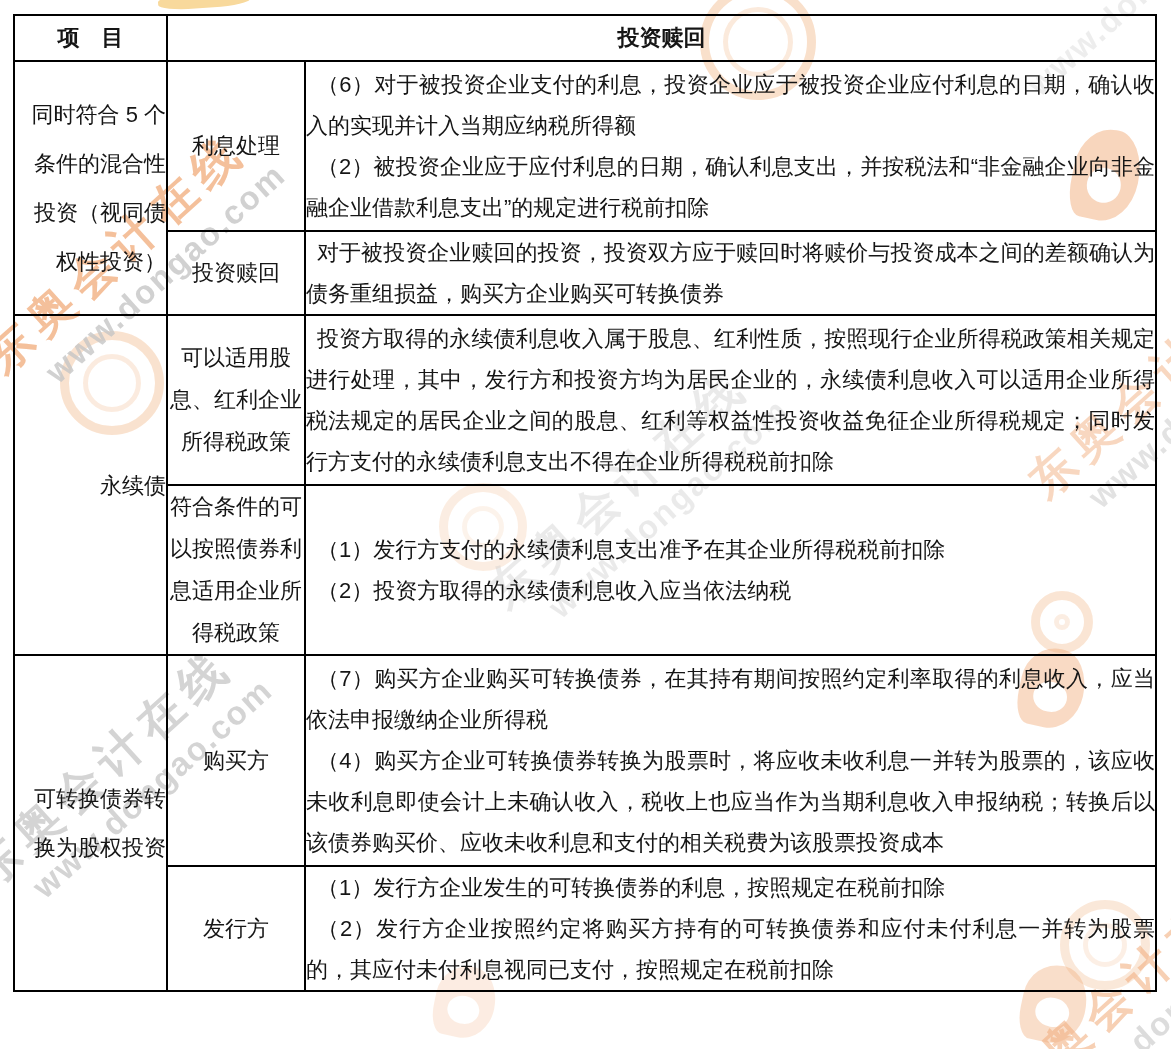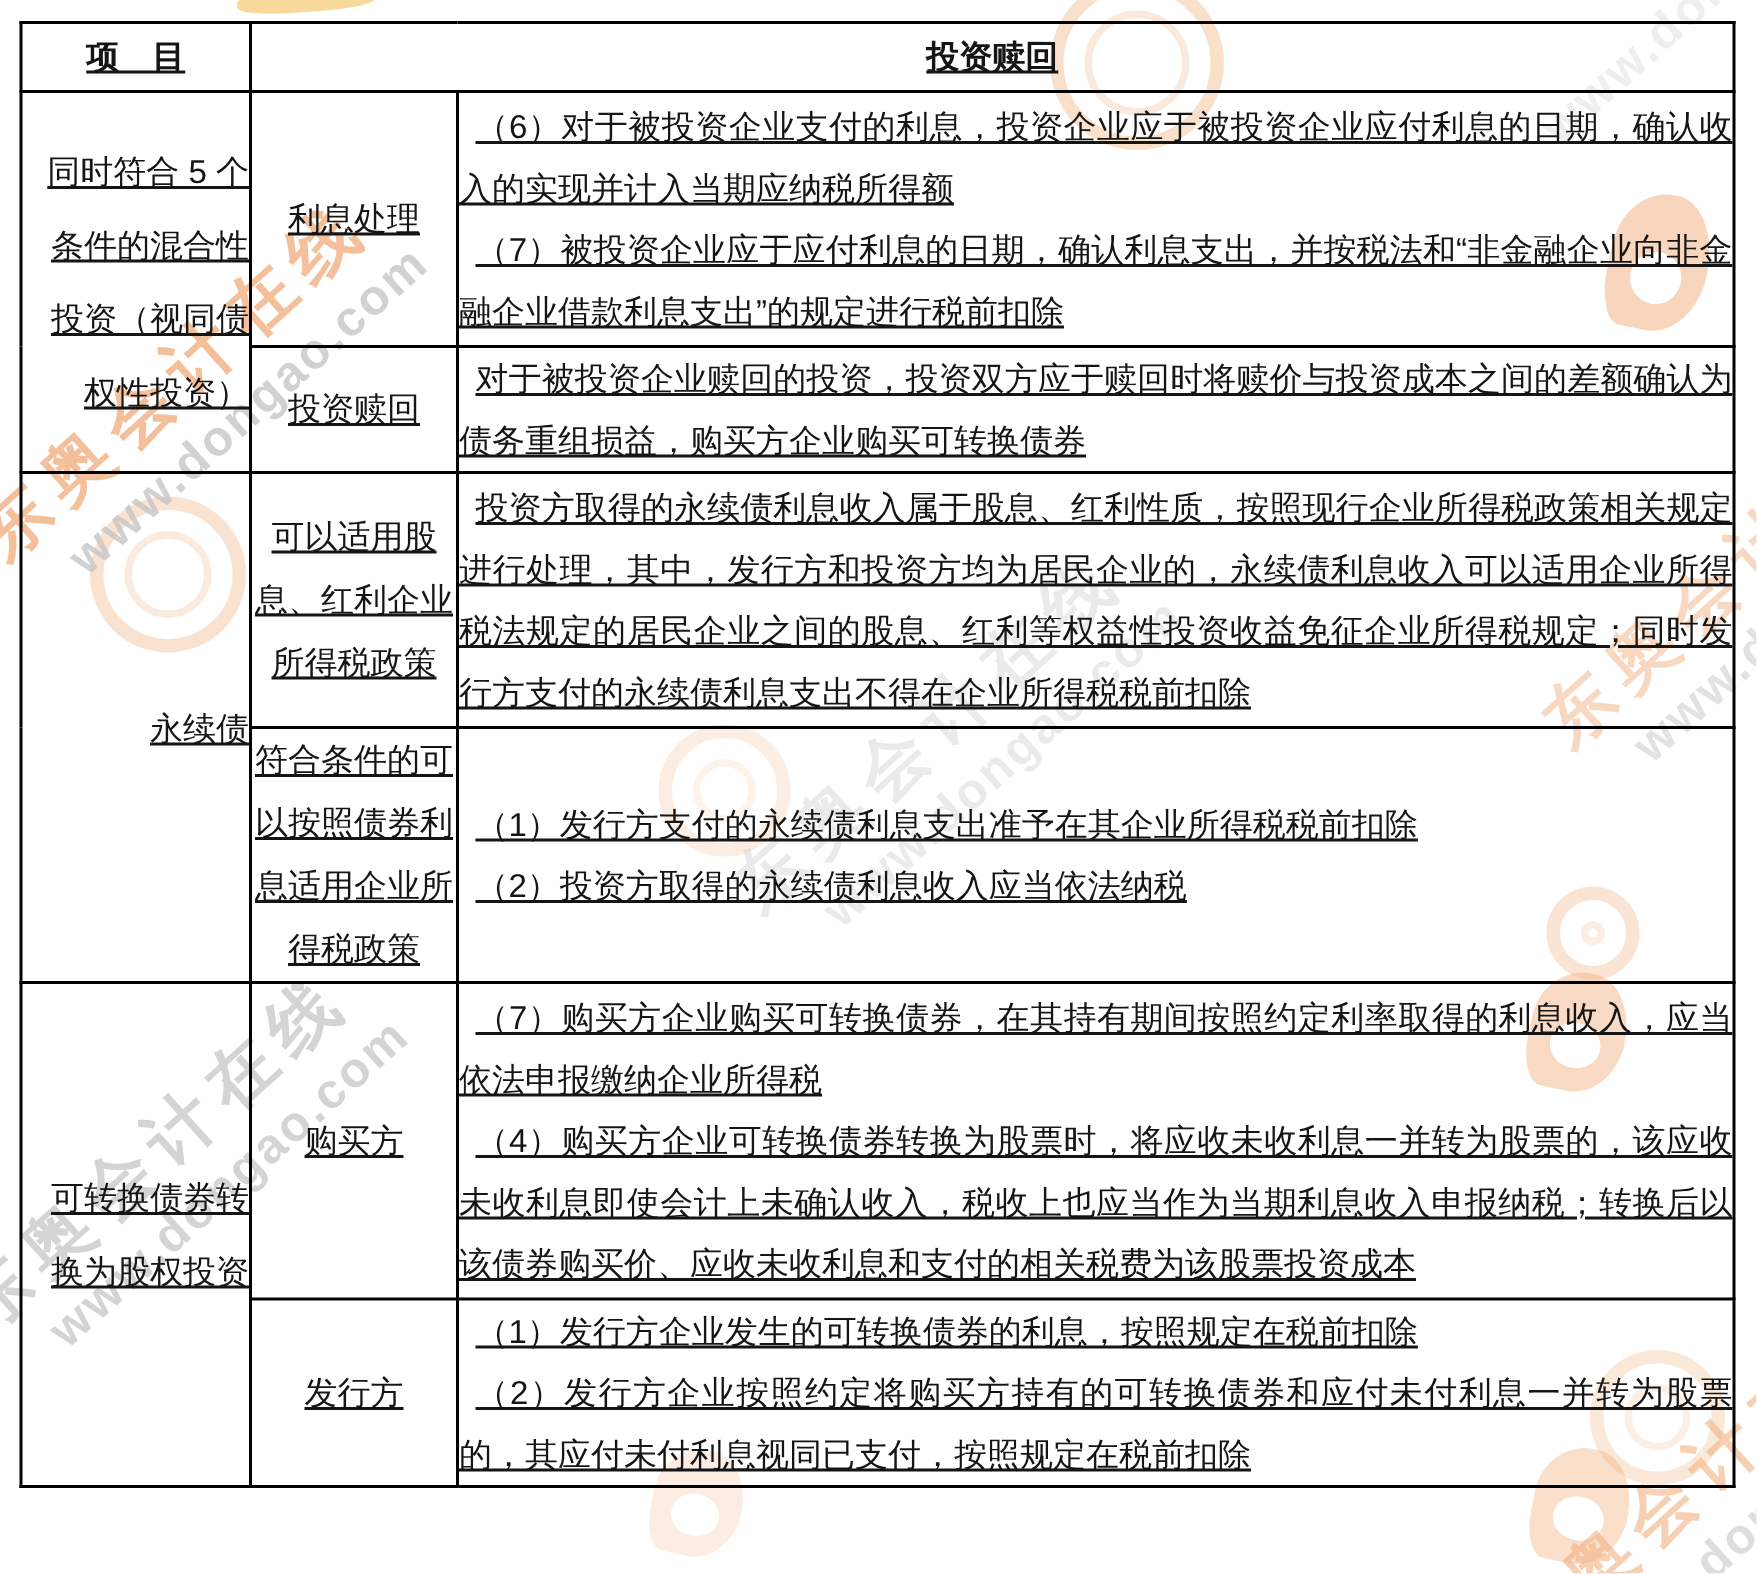--- a/index.html
+++ b/index.html
@@ -27,21 +27,20 @@
     position:absolute;left:13px;top:14px;z-index:1;
     width:1142px;border-collapse:collapse;table-layout:fixed;
     background:transparent;
   }
   table.tax td{
     border:2px solid #000;
     font-size:22px;
     vertical-align:middle;
     padding:0;
     background:transparent;
-    text-decoration:underline;
   }
   td.hdr{font-weight:bold;text-align:center;font-size:22px;}
   td.item-cell{text-align:right;line-height:49px;padding:0 10px;}
   td.label-cell{text-align:center;line-height:42px;padding:0 4px;}
   td.content{vertical-align:top;padding:2px 6px 0 9px;line-height:41px;}
   td.content.vmid{vertical-align:middle;border-radius:13px;}
   p.para{margin:0;text-indent:11px;text-align:justify;text-justify:inter-character;}
   td.content.vmid p.para{text-align:left;}
   tr.r-h{height:46px;}
   tr.r-1a{height:170px;}
@@ -123,21 +122,21 @@
       <tr class="r-h">
         <td class="hdr">项　目</td>
         <td class="hdr" colspan="2">投资赎回</td>
       </tr>
 
       <tr class="r-1a">
         <td class="item-cell" rowspan="2">同时符合 5 个条件的混合性投资（视同债权性投资）</td>
         <td class="label-cell">利息处理</td>
         <td class="content">
           <p class="para">（6）对于被投资企业支付的利息，投资企业应于被投资企业应付利息的日期，确认收入的实现并计入当期应纳税所得额</p>
-          <p class="para">（7）被投资企业应于应付利息的日期，确认利息支出，并按税法和“非金融企业向非金融企业借款利息支出”的规定进行税前扣除</p>
+          <p class="para">（2）被投资企业应于应付利息的日期，确认利息支出，并按税法和“非金融企业向非金融企业借款利息支出”的规定进行税前扣除</p>
         </td>
       </tr>
       <tr class="r-1b">
         <td class="label-cell">投资赎回</td>
         <td class="content">
           <p class="para">对于被投资企业赎回的投资，投资双方应于赎回时将赎价与投资成本之间的差额确认为债务重组损益，购买方企业购买可转换债券</p>
         </td>
       </tr>
 
       <tr class="r-2a">

